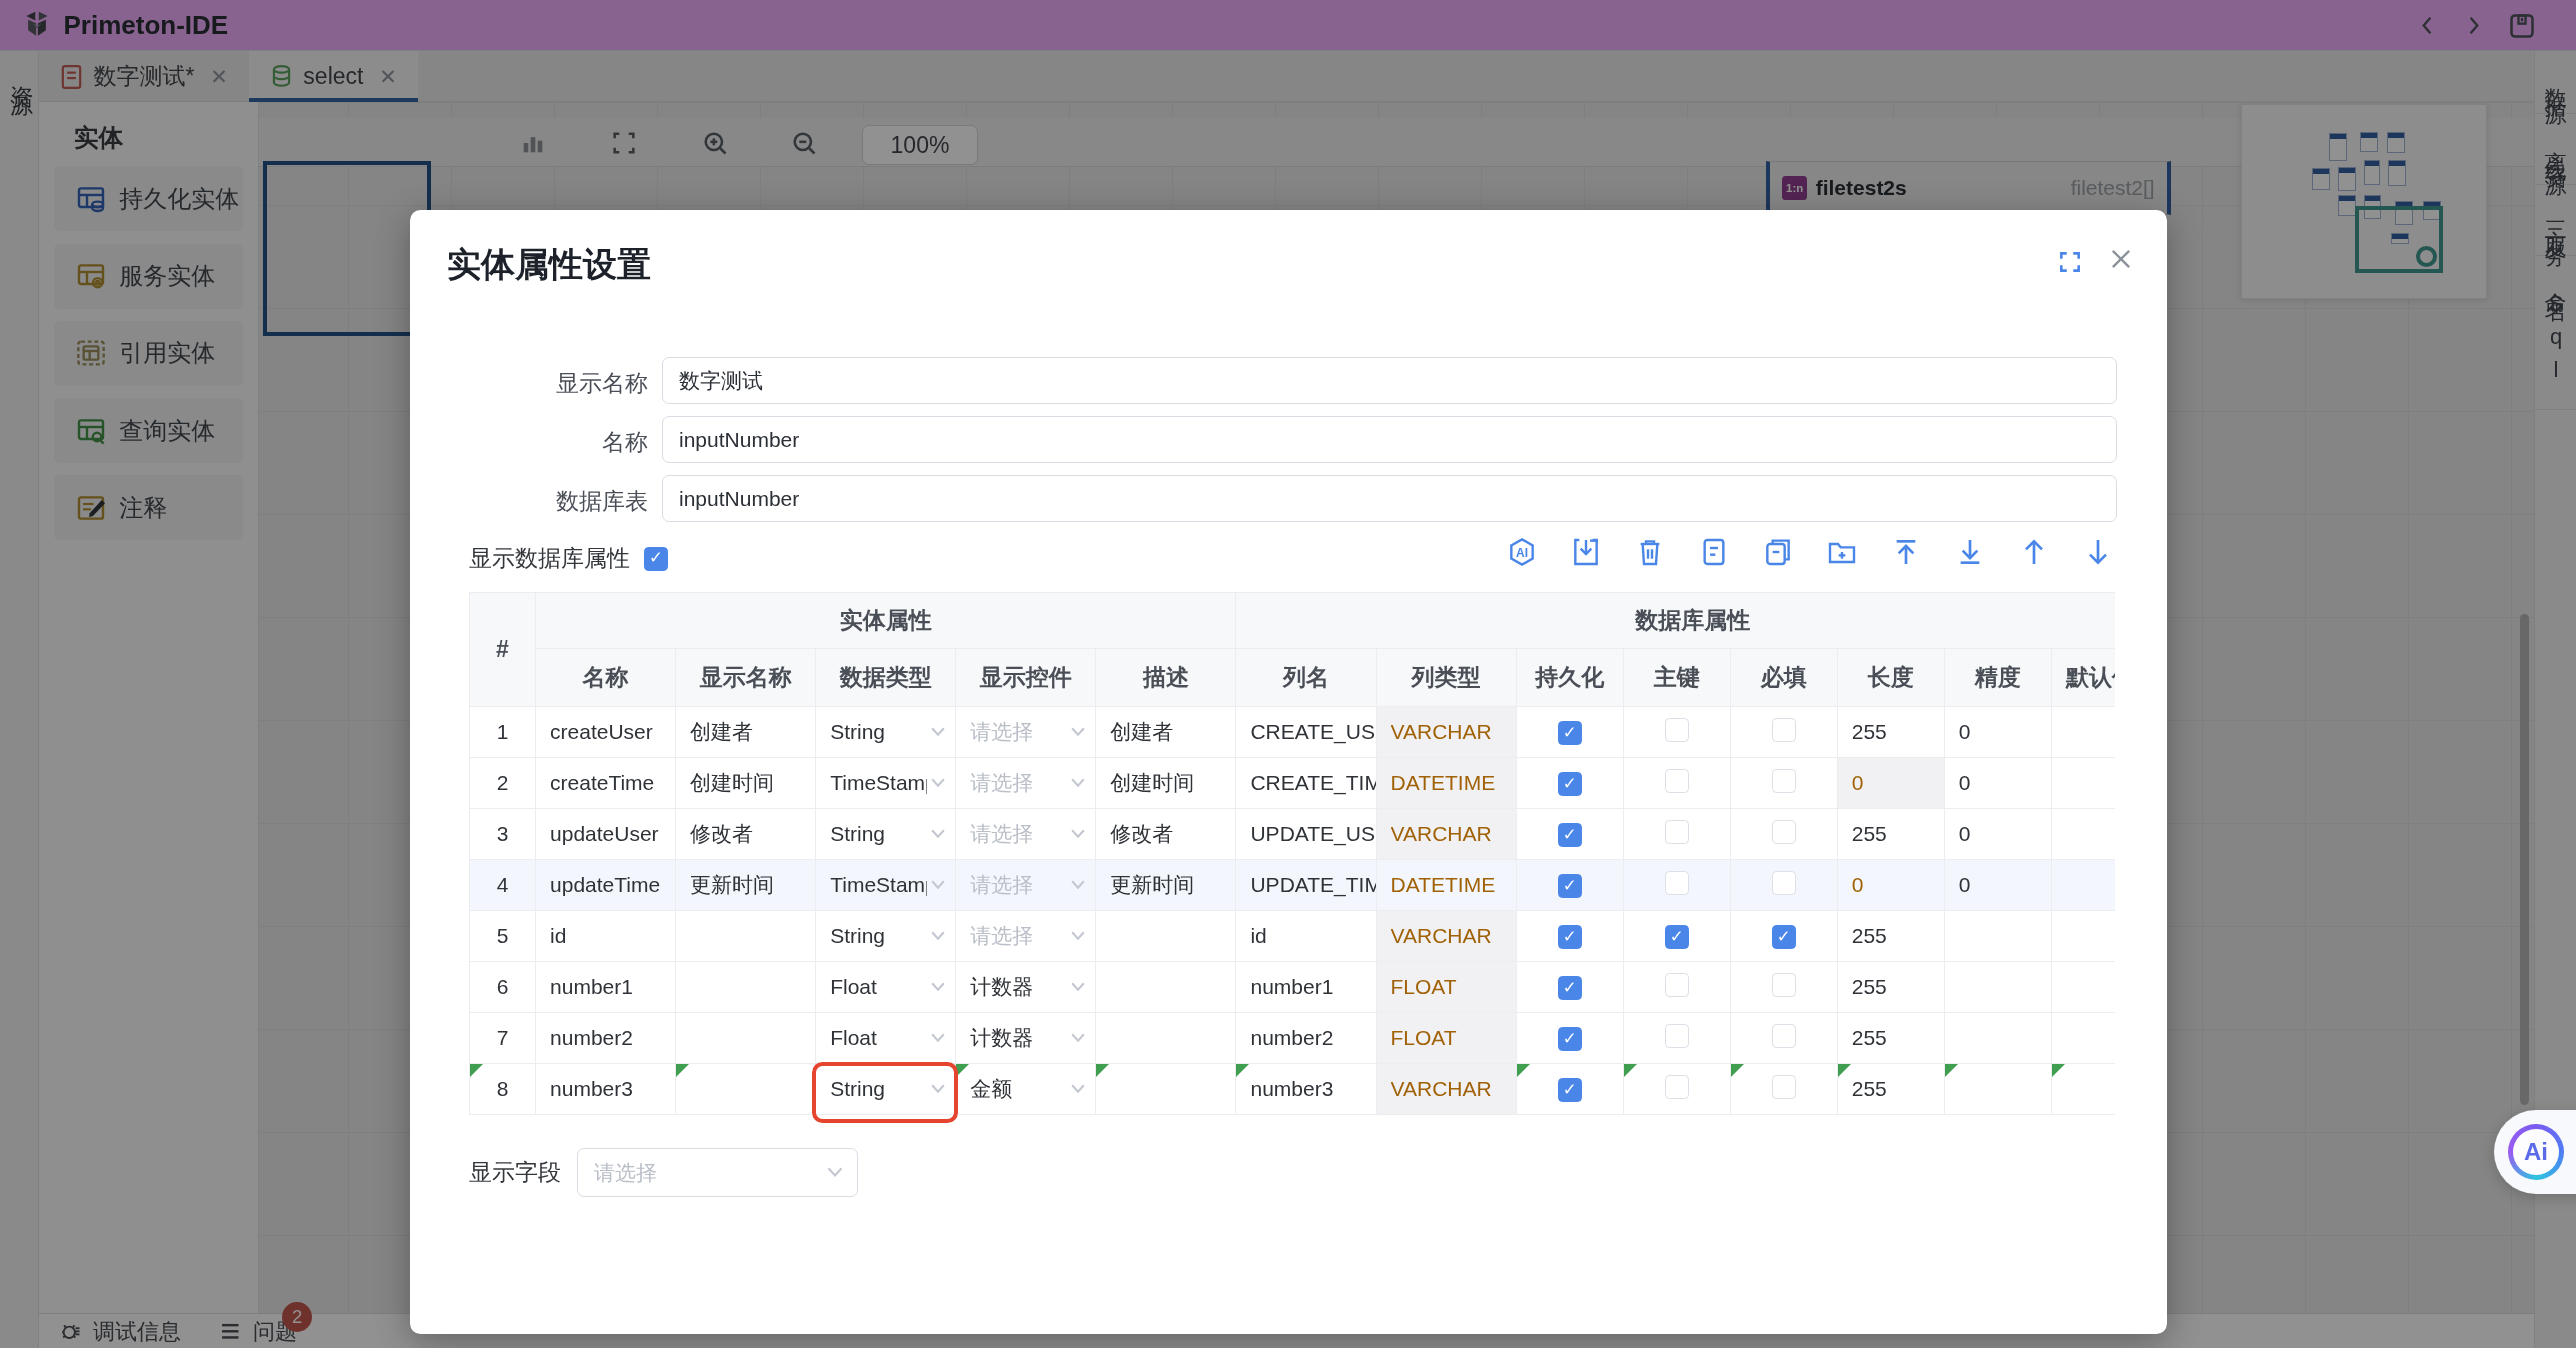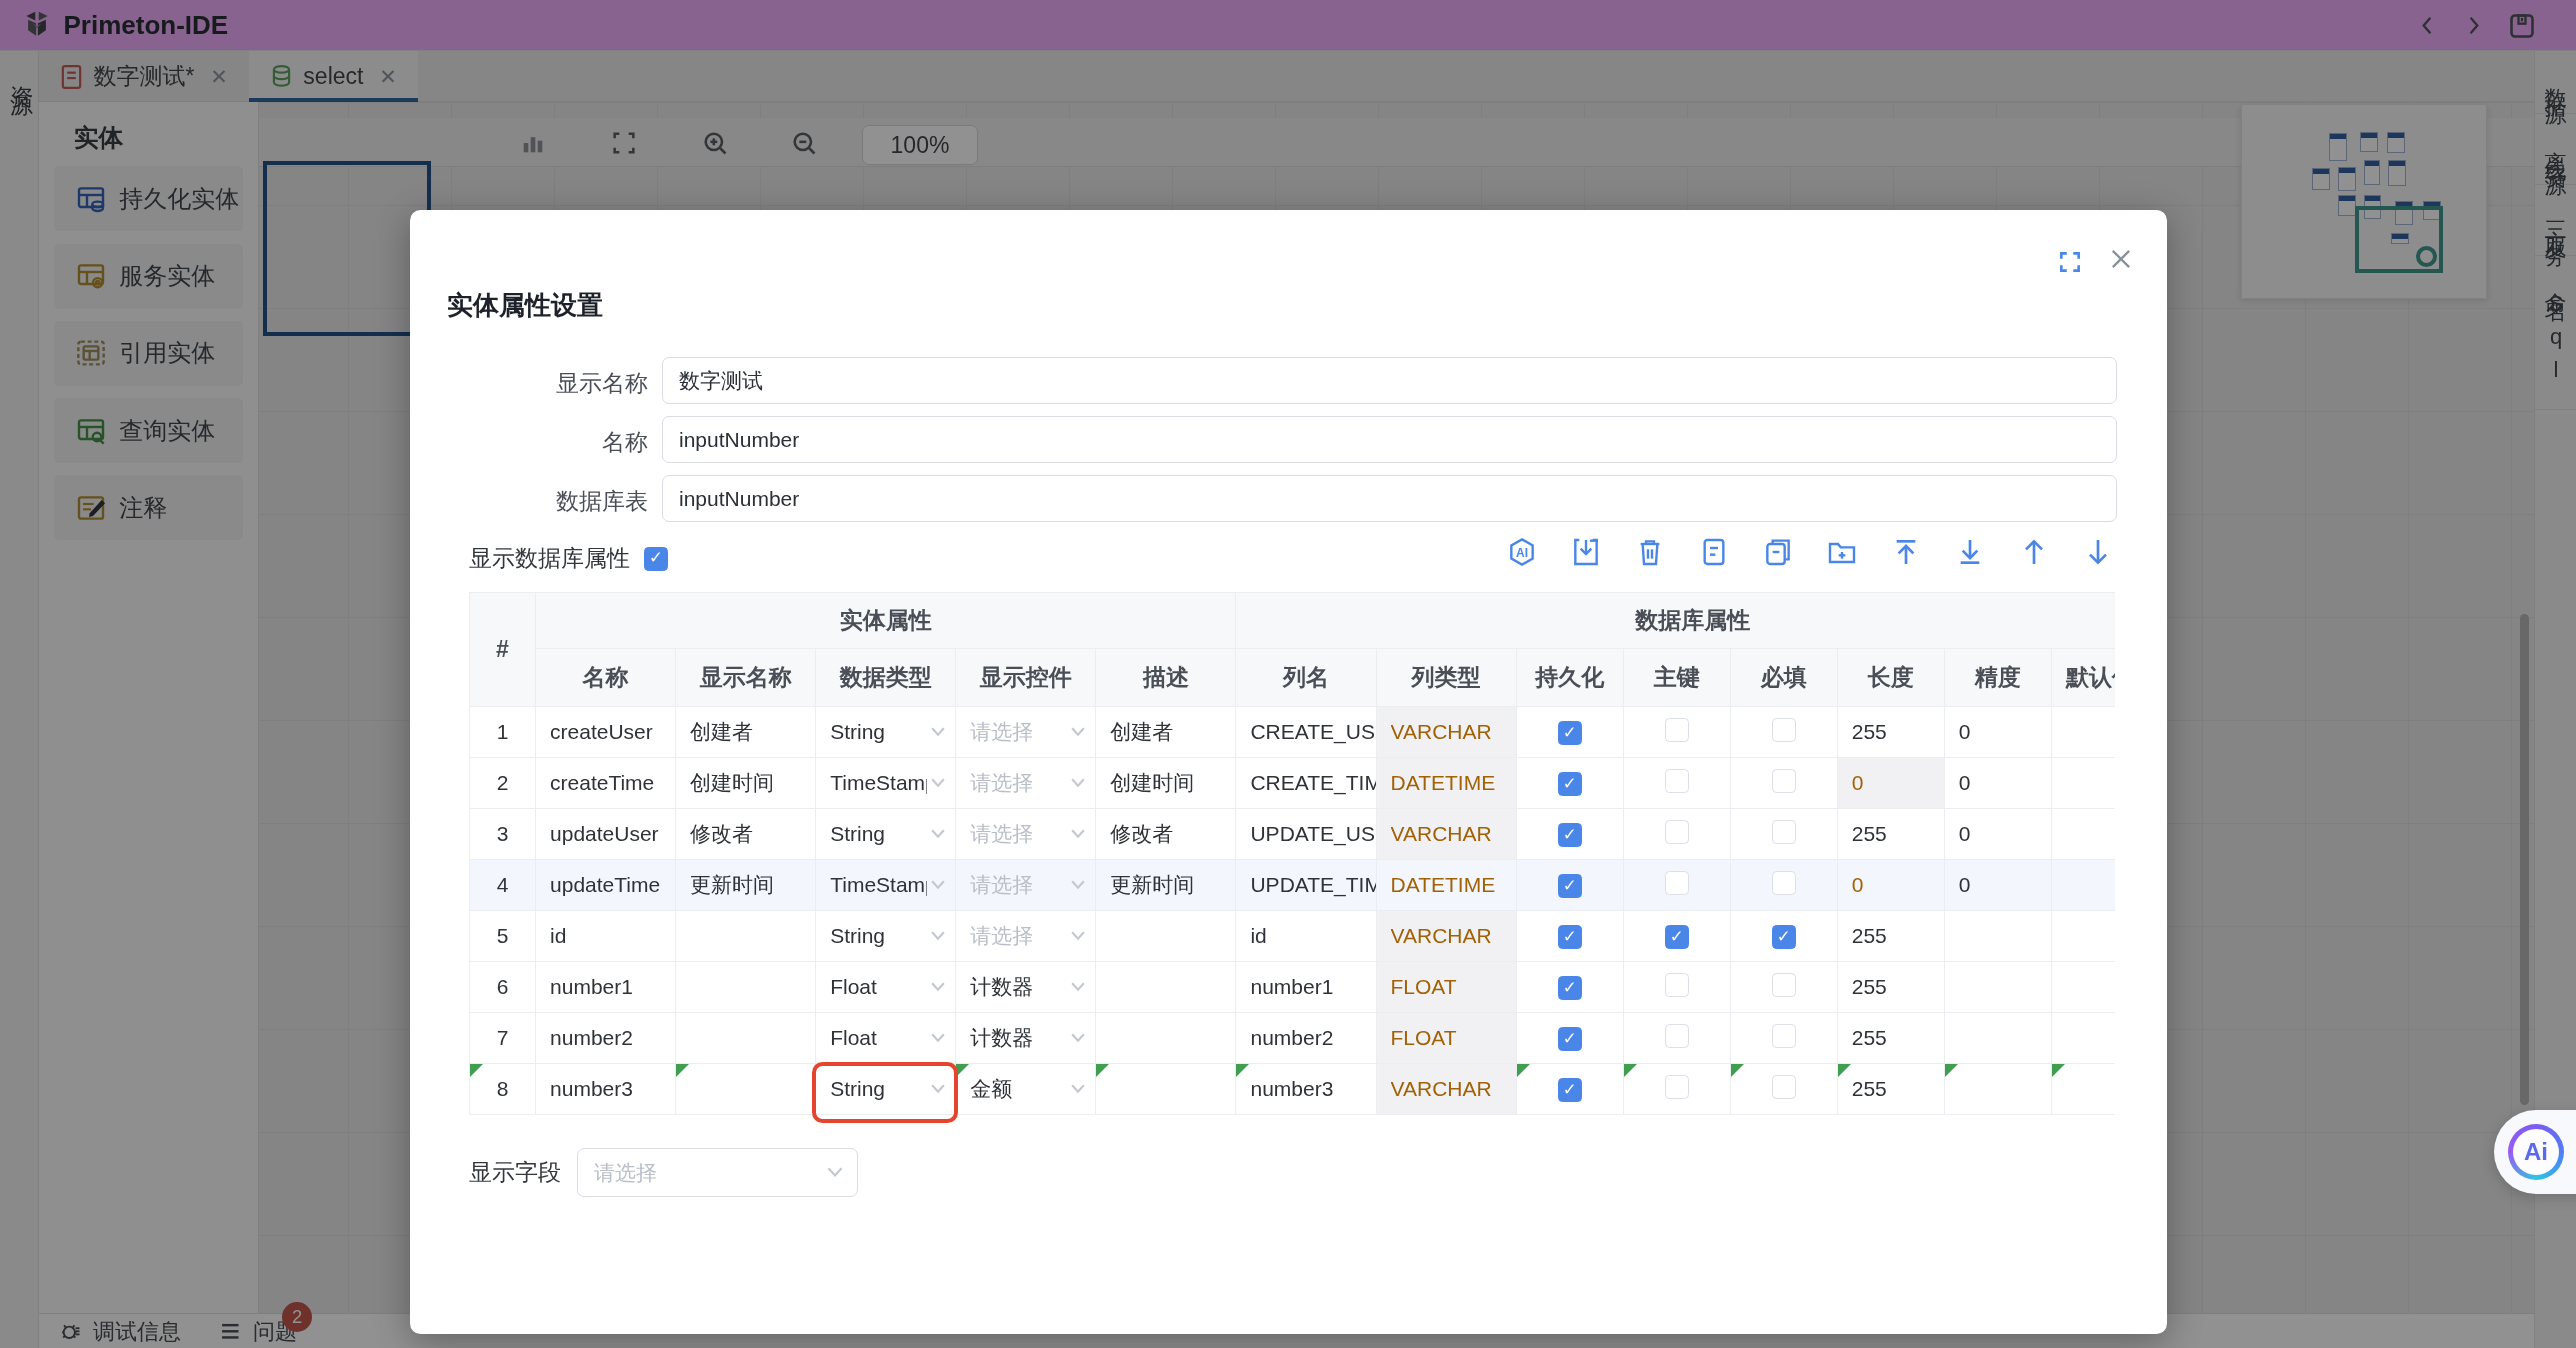--- a/index.html
+++ b/index.html
@@ -54,21 +54,21 @@
   .v-scrollbar { position:absolute; left:2481px; top:512px; width:8.8px; height:491px; background:#b5b5b5; border-radius:4.4px; }
 
   
   .bottom-bar { position:absolute; left:39px; top:1313px; width:2495px; height:35px; background:#fff; border-top:0.9px solid #ddd; z-index:2; }
   .bb-item { position:absolute; top:0; height:35px; display:flex; align-items:center; gap:10.5px; font-size:22px; color:#44484e; }
   .bb-badge { position:absolute; left:243px; top:-12.3px; width:30px; height:30px; border-radius:50%; background:#c05048; color:#fff; font-size:18.4px; display:flex; align-items:center; justify-content:center; }
 
   
   .overlay { position:absolute; inset:0; background:rgba(12,12,12,0.45); z-index:10; }
   .modal { position:absolute; left:410px; top:210px; width:1757px; height:1124px; background:#fff; border-radius:10.5px; box-shadow:0 8.8px 35px rgba(0,0,0,.3); z-index:20; }
-  .m-title { position:absolute; left:37px; top:32px; font-size:26px; font-weight:600; color:#1d2129;margin-top:46px; }
+  .m-title { position:absolute; left:37px; top:32px; font-size:34px; font-weight:600; color:#1d2129; }
   .m-fs { position:absolute; left:1647px; top:39px; width:26px; height:26px; color:#4a86e8; }
   .m-close { position:absolute; left:1697px; top:35px; width:28px; height:28px; color:#8a9099; }
 
   .f-row { position:absolute; left:0; width:100%; height:47px; }
   .f-label { position:absolute; right:1519px; top:10.5px; font-size:23px; color:#4a4f57; white-space:nowrap; }
   .f-input { position:absolute; left:252px; top:0; width:1455px; height:47px; border:0.9px solid #d9dce3; border-radius:7px; padding-left:16px; font-size:21px; color:#2b2f36; font-family:"Liberation Sans","DejaVu Sans",sans-serif; background:#fff; }
 
   .showdb { position:absolute; left:59px; top:333px; display:flex; align-items:center; gap:14px; font-size:23px; color:#33373c; }
   .cb { display:inline-flex; width:24px; height:24px; border:1.8px solid #dcdfe6; border-radius:4.4px; background:#fff; align-items:center; justify-content:center; font-size:16.7px; color:#fff; line-height:1; }
   .cb.on { background:#4a86e8; border-color:#4a86e8; }
@@ -201,20 +201,27 @@
       <svg class="ct-icon" style="left:531px" viewBox="0 0 24 24" fill="none" stroke="#555a60" stroke-width="2.2">
           <circle cx="11" cy="11" r="7"></circle>
           <line x1="16.5" y1="16.5" x2="21" y2="21"></line>
           <line x1="8" y1="11" x2="14" y2="11"></line>
         </svg>
       <div class="zoom-box">100%</div>
     </div>
 
     <div class="sel-box"></div>
 
+    <div class="node-bar" style="left:1727px; top:59px; width:405px;">
+      <span class="nb-title">
+          <span class="nb-badge">1:n</span>
+          <span>filetest2s</span>
+        </span>
+      <span class="nb-sub">filetest2[]</span>
+    </div>
 
     <div class="minimap">
       <div id="mm-nodes">
           <div class="mm-node" style="left: 87px; top: 28px; width: 17.5px; height: 28px;"></div>
           <div class="mm-node" style="left: 118px; top: 27px; width: 18.4px; height: 20px;"></div>
           <div class="mm-node" style="left: 145px; top: 27px; width: 17.5px; height: 21px;"></div>
           <div class="mm-node" style="left: 122px; top: 55px; width: 16px; height: 25.4px;"></div>
           <div class="mm-node" style="left: 146px; top: 55px; width: 17.5px; height: 26px;"></div>
           <div class="mm-node" style="left: 70px; top: 63px; width: 18.4px; height: 22px;"></div>
           <div class="mm-node" style="left: 96px; top: 62px; width: 17.5px; height: 24.6px;"></div>

